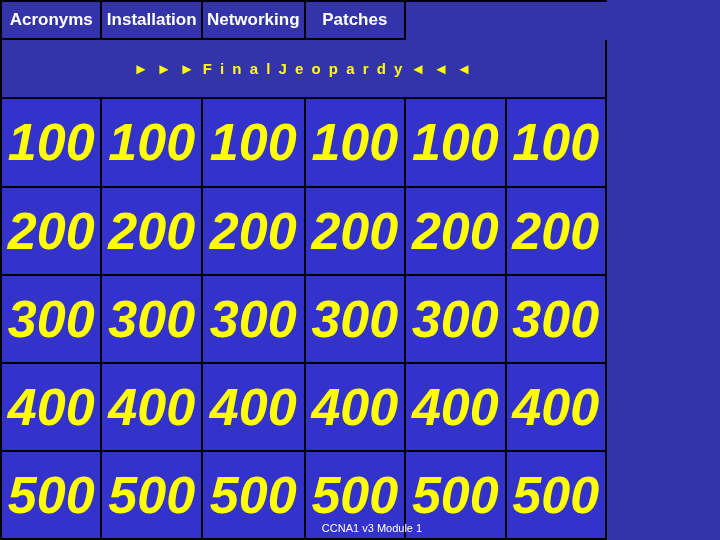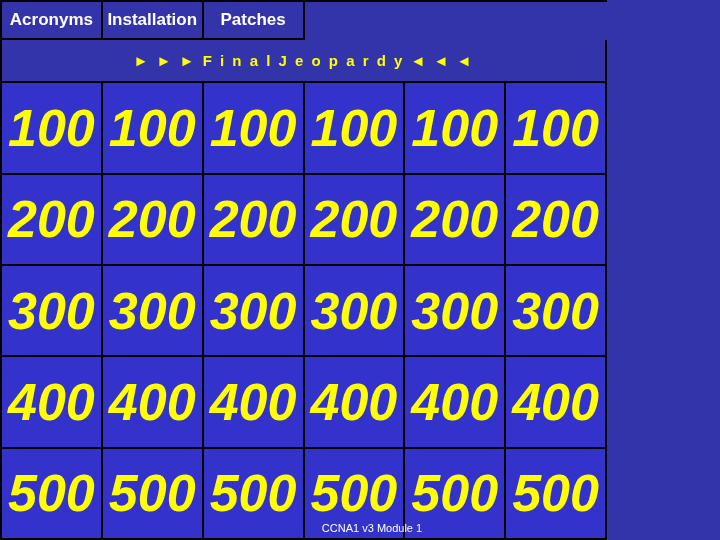--- a/index.html
+++ b/index.html
@@ -33,21 +33,21 @@
       justify-content: center;
       line-height: 1.2;
     }
     .final-jeopardy-row {
       grid-column: 1 / -1;
       background: #3333aa;
       color: #ffff00;
       font-size: 15px;
       font-weight: bold;
       text-align: center;
-      padding: 12px 0;
+      padding: 20px 0;
       border-right: 2px solid #000;
       border-bottom: 2px solid #000;
       letter-spacing: 2px;
     }
     .score-cell {
       background: #3333cc;
       color: #ffff00;
       font-size: 52px;
       font-weight: bold;
       text-align: left;
@@ -63,20 +63,23 @@
 </head>
 <body>
 
 <div class="grid">
 
   <div class="header-cell">
     <span>Acronyms</span>
   </div>
   <div class="header-cell">
     <span>Installation</span>
+  </div>
+  <div class="header-cell">
+    <span>Networking</span>
   </div>
   <div class="header-cell">
     <span>Patches</span>
   </div>
 
   <div class="final-jeopardy-row">
     <span>► ► ►  F i n a l   J e o p a r d y  ◄ ◄ ◄</span>
   </div>
 
   <div class="score-cell">

